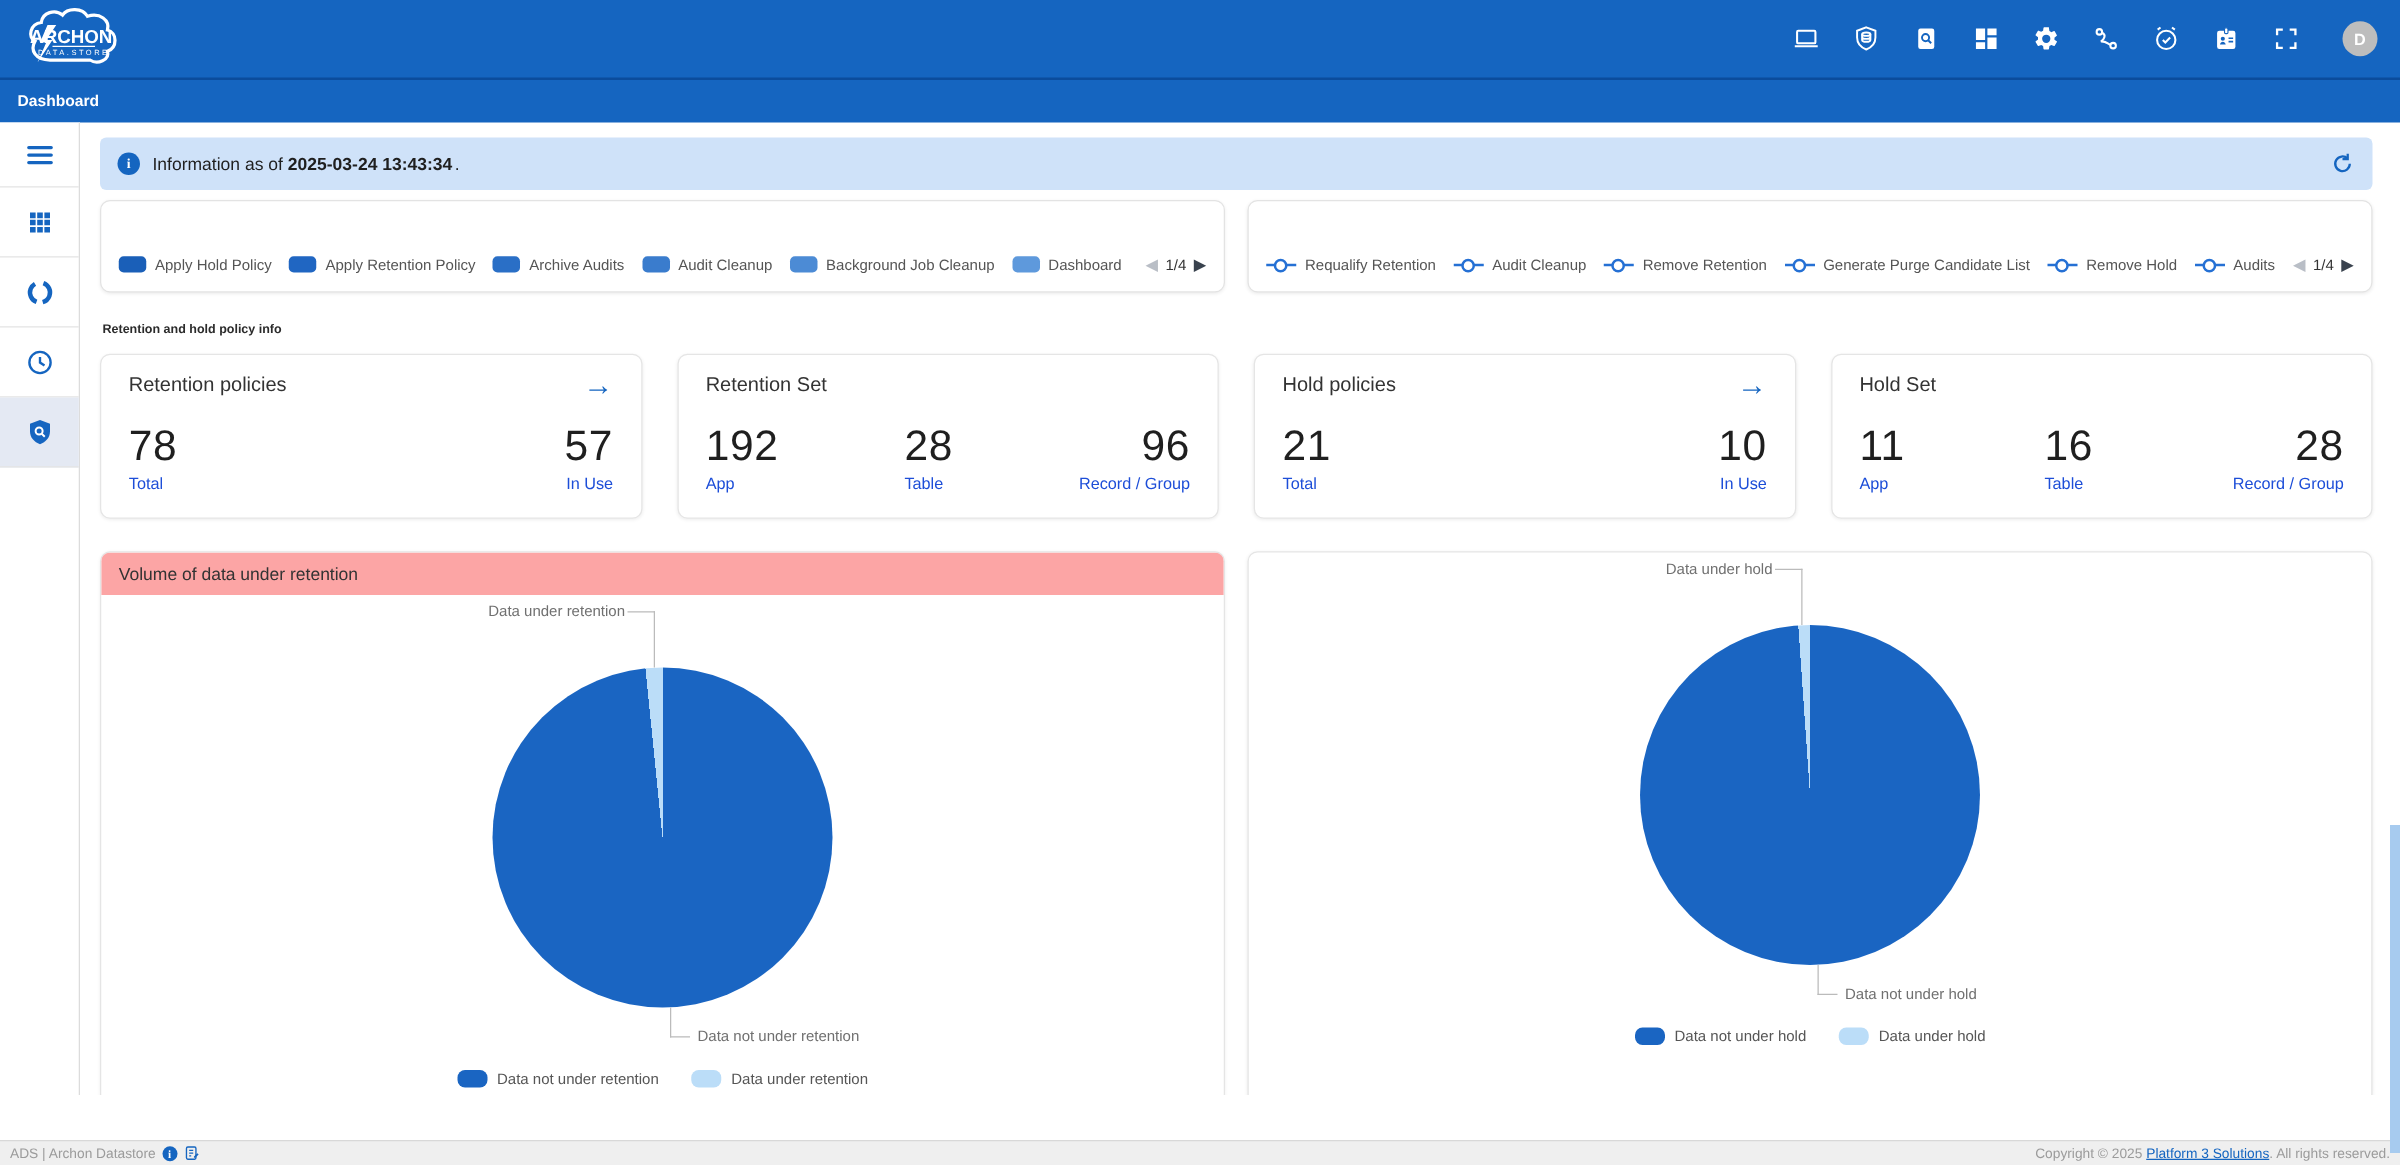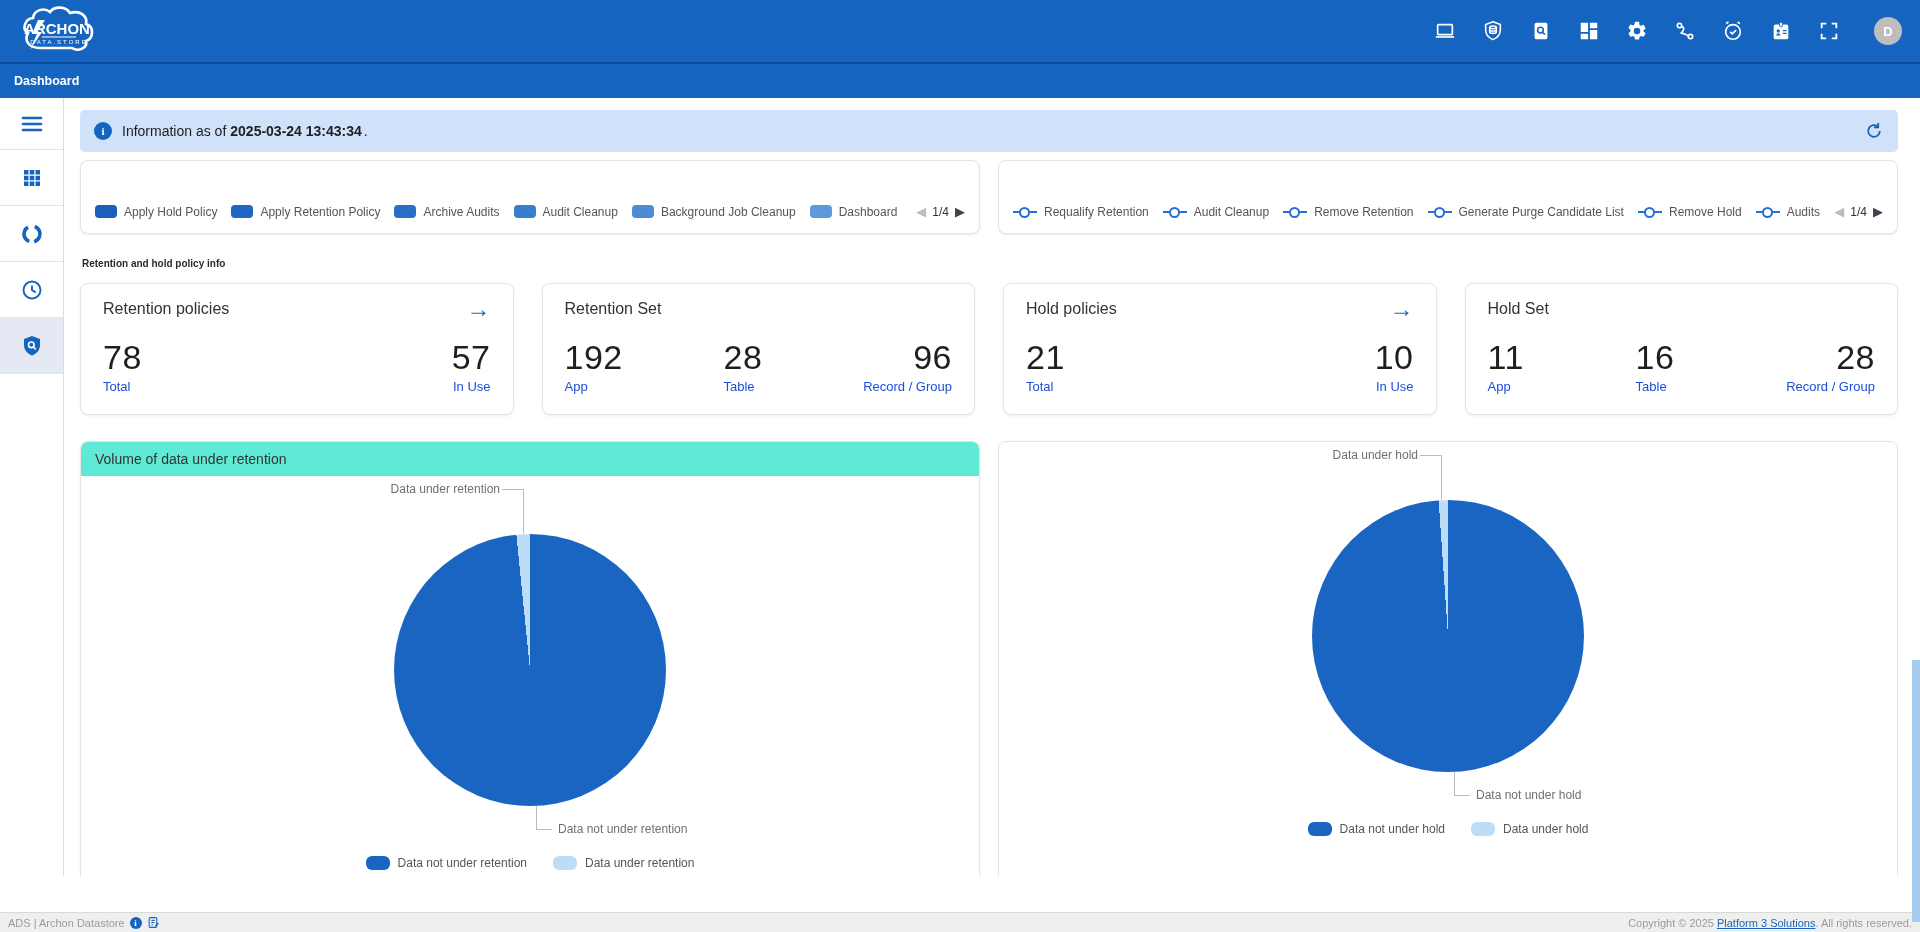--- a/index.html
+++ b/index.html
@@ -64,21 +64,21 @@
   .go-arrow { color:#1565C0; font-size:24px; font-weight:bold; line-height:18px; cursor:pointer; }
   .stat-vals { display:flex; justify-content:space-between; margin-top:20px; }
   .stat .v { font-size:34px; color:#1F1F1F; letter-spacing:.5px; }
   .stat .l { font-size:13px; color:#1d4ed8; margin-top:2px; }
   .stat.right { text-align:right; }
 
   
   .panels-row { display:flex; gap:18px; margin-top:26px; }
   .panel { flex:1; border:1px solid #E5E5E5; border-radius:8px; box-shadow:0 1px 3px rgba(0,0,0,.07);
     overflow:hidden; background:#fff; }
-  .panel-header { background:#5eead4; padding:9px 14px; font-size:14px; color:#333; }
+  .panel-header { background:#fca5a5; padding:9px 14px; font-size:14px; color:#333; }
   .panel-body { position:relative; height:406px; }
   .pie { position:absolute; left:50%; top:58px; transform:translateX(-50%);
     width:272px; height:272px; border-radius:50%; }
   .conn-top { position:absolute; top:13px; left:calc(50% - 28px); width:22px; height:45px;
     border-top:1px solid #BBB; border-right:1px solid #BBB; }
   .lbl-top { position:absolute; top:6px; right:calc(50% + 30px); font-size:12px; color:#707070; white-space:nowrap; }
   .conn-bot { position:absolute; top:330px; left:calc(50% + 6px); width:16px; height:24px;
     border-left:1px solid #BBB; border-bottom:1px solid #BBB; }
   .lbl-bot { position:absolute; top:346px; left:calc(50% + 28px); font-size:12px; color:#707070; white-space:nowrap; }
   .pie-legend { position:absolute; bottom:12px; left:0; right:0; display:flex; justify-content:center;

